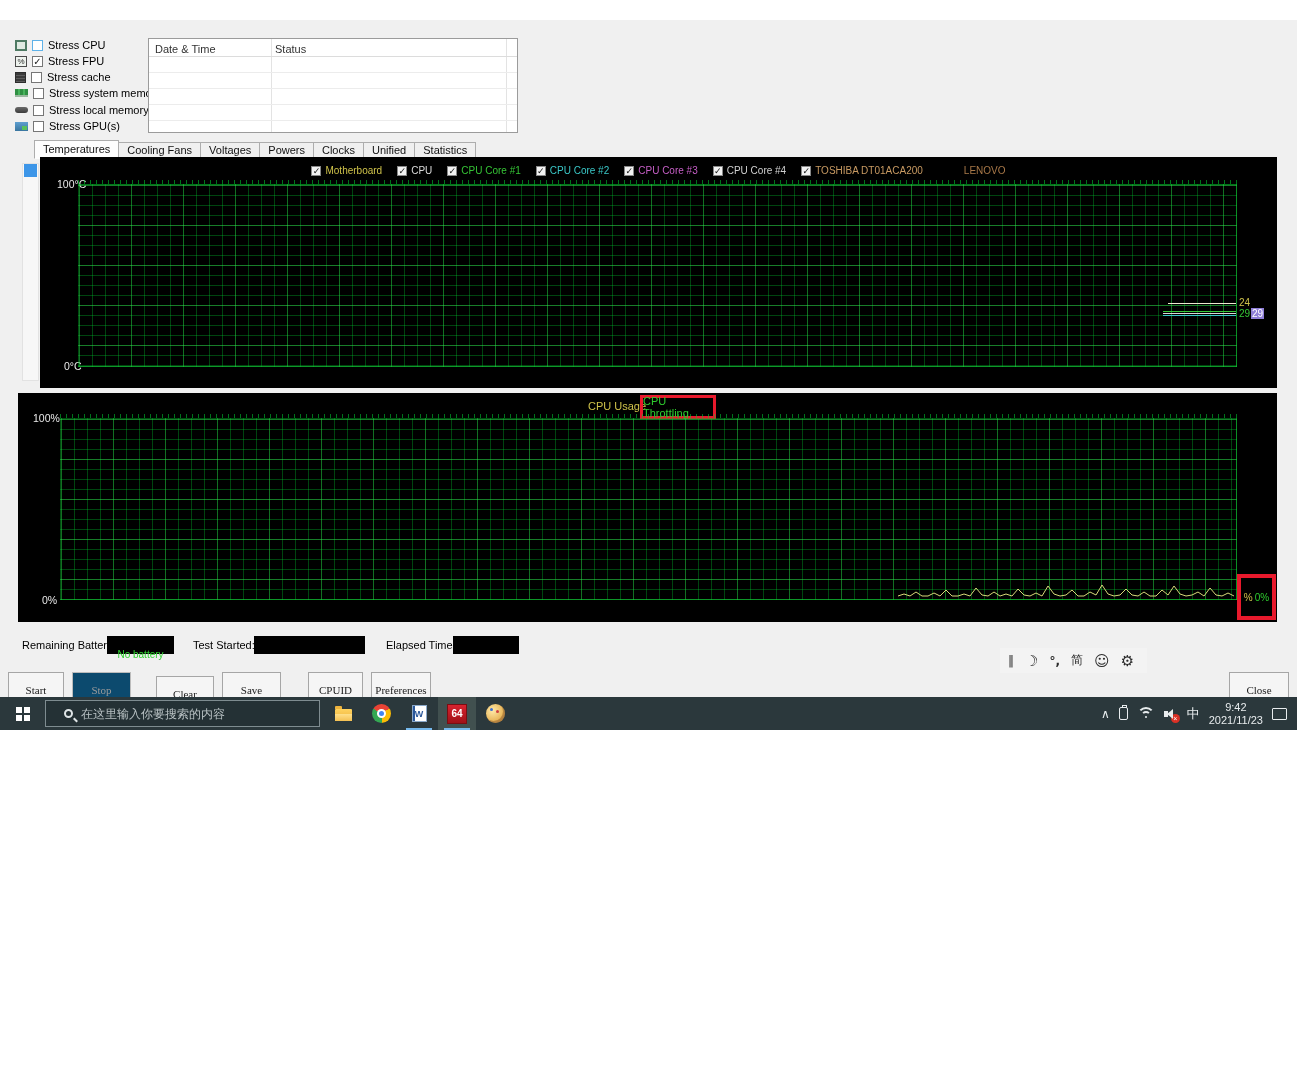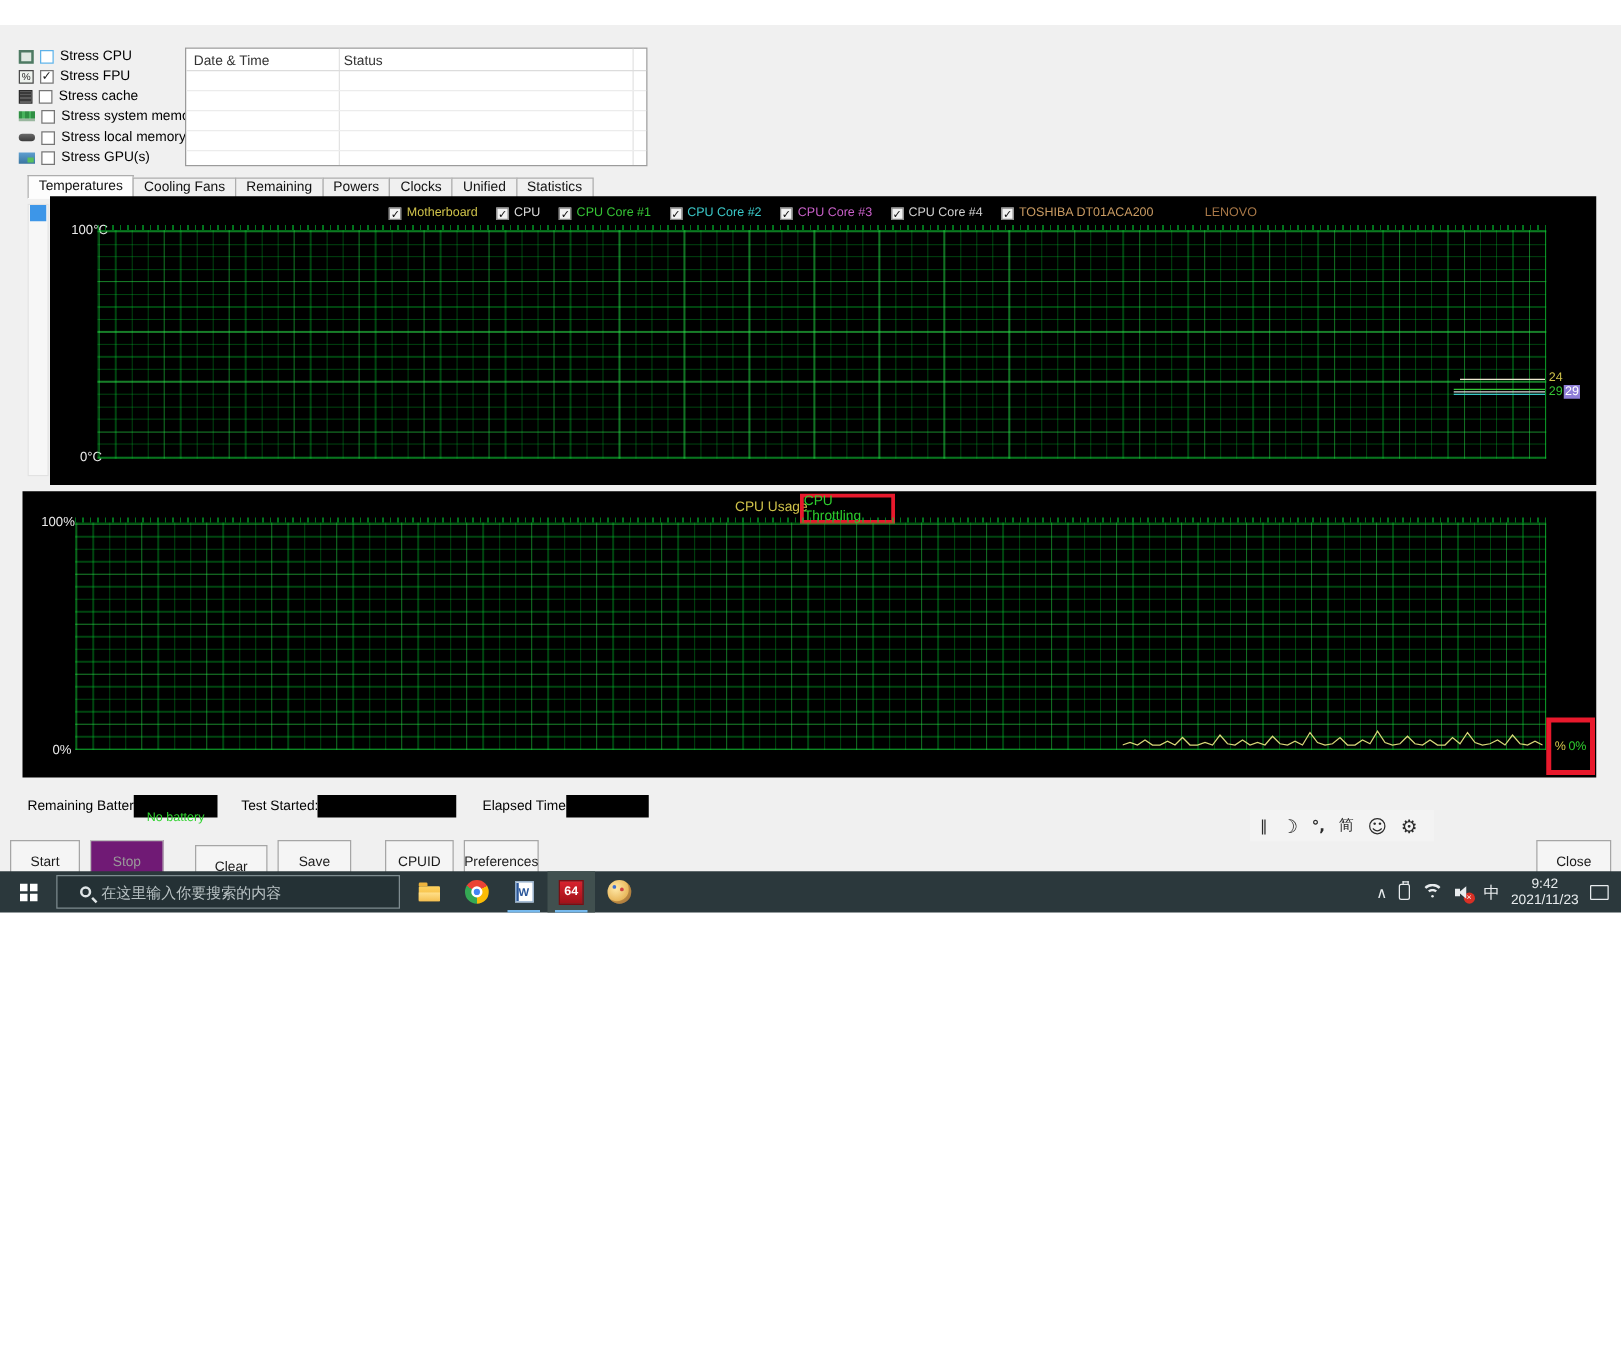--- a/index.html
+++ b/index.html
@@ -39,21 +39,21 @@
   
   #log-table { left:148px; top:18px; width:370px; height:95px; background:#fff; border:1px solid #9b9b9b; }
   .th { position:absolute; top:4px; font-size:11px; color:#333; }
   .vline { position:absolute; top:0; bottom:0; width:1px; background:#e3e3e3; }
   .hline { position:absolute; left:0; right:0; height:1px; background:#ececec; }
 
   
   #tabs { left:22px; top:120px; display:flex; align-items:flex-end; }
   .tab { font-size:11px; color:#111; background:#f0f0f0; border:1px solid #adadad; margin-left:-1px;
     height:17px; line-height:15px; padding:0 8px; }
-  .tab.active { background:#fdfdfd; height:19px; line-height:17px; border-bottom-color:#fdfdfd; margin-left:0; }
+  .tab.active { background:#fdfdfd; height:19px; line-height:17px; border-bottom-color:#fdfdfd; margin-left:12px; }
 
   
   #vscroll { left:22px; top:143px; width:17px; height:218px; background:#f7f7f7; border:1px solid #e2e2e2; }
   #vscroll .thumb { position:absolute; left:1px; top:0; width:13px; height:13px; background:#3d96e8; }
 
   
   .gpanel { background:#000; }
   #graph1 { left:40px; top:137px; width:1237px; height:231px; }
   #graph2 { left:18px;  top:373px; width:1259px; height:229px; }
   .grid { position:absolute; border:1px solid rgba(0,190,40,.40);
@@ -84,22 +84,22 @@
   .statlabel { position:absolute; font-size:11px; color:#000; }
   .blackbox { position:absolute; background:#000; display:flex; align-items:center; justify-content:center; font-size:10px; }
 
   
   #ime { left:1000px; top:628px; width:147px; height:25px; background:#f3f3f3; display:flex; align-items:center; gap:11px; padding:0 8px; color:#2b2b2b; }
   #ime .glyph { font-family:"DejaVu Sans",sans-serif; font-size:15px; }
   #ime .small { font-size:12px; }
 
   
   .btn { position:absolute; height:36px; background:#f5f5f5; border:1px solid #a6a6a6; font-size:11px; color:#1b1b1b;
-    display:flex; align-items:center; justify-content:center; font-family:Liberation Sans, sans-serif; }
-  .btn.disabled { background:#701a75; border-color:#bcbcbc; color:#9a9a9a; }
+    display:flex; align-items:center; justify-content:center; font-family:Liberation Serif, serif; }
+  .btn.disabled { background:#0c4a6e; border-color:#bcbcbc; color:#9a9a9a; }
 
   
   #taskbar { left:0; top:697px; width:1297px; height:33px; background:#2b383c; display:flex; align-items:stretch; }
   .tb-cell { display:flex; align-items:center; justify-content:center; }
   #start-btn { width:45px; }
   .winlogo { width:6px; height:6px; background:#fff; box-shadow:8px 0 0 #fff, 0 8px 0 #fff, 8px 8px 0 #fff; margin:-8px 8px 0 0; }
   #searchbox { width:275px; background:#243135; border:1px solid #7e8c90; display:flex; align-items:center; gap:8px; padding:0 10px; margin:3px 0; }
   .mag { width:9px; height:9px; border:2px solid #dfe5e7; border-radius:50%; position:relative; flex:none; }
   .mag:after { content:""; position:absolute; left:7px; top:8px; width:2px; height:5px; background:#dfe5e7; transform:rotate(-45deg); transform-origin:top left; }
   #searchbox input { background:transparent; border:none; outline:none; color:#dfe5e7; font-size:12px; width:220px; font-family:inherit; }
@@ -186,21 +186,21 @@
       <span class="hline" style="top:17px; background:#dcdcdc"></span>
       <span class="hline" style="top:33px"></span>
       <span class="hline" style="top:49px"></span>
       <span class="hline" style="top:65px"></span>
       <span class="hline" style="top:81px"></span>
     </div>
 
     <div id="tabs" class="abs">
       <div class="tab active">Temperatures</div>
       <div class="tab">Cooling Fans</div>
-      <div class="tab">Remaining</div>
+      <div class="tab">Voltages</div>
       <div class="tab">Powers</div>
       <div class="tab">Clocks</div>
       <div class="tab">Unified</div>
       <div class="tab">Statistics</div>
     </div>
 
     <div id="vscroll" class="abs">
       <span class="thumb"></span>
     </div>
 

